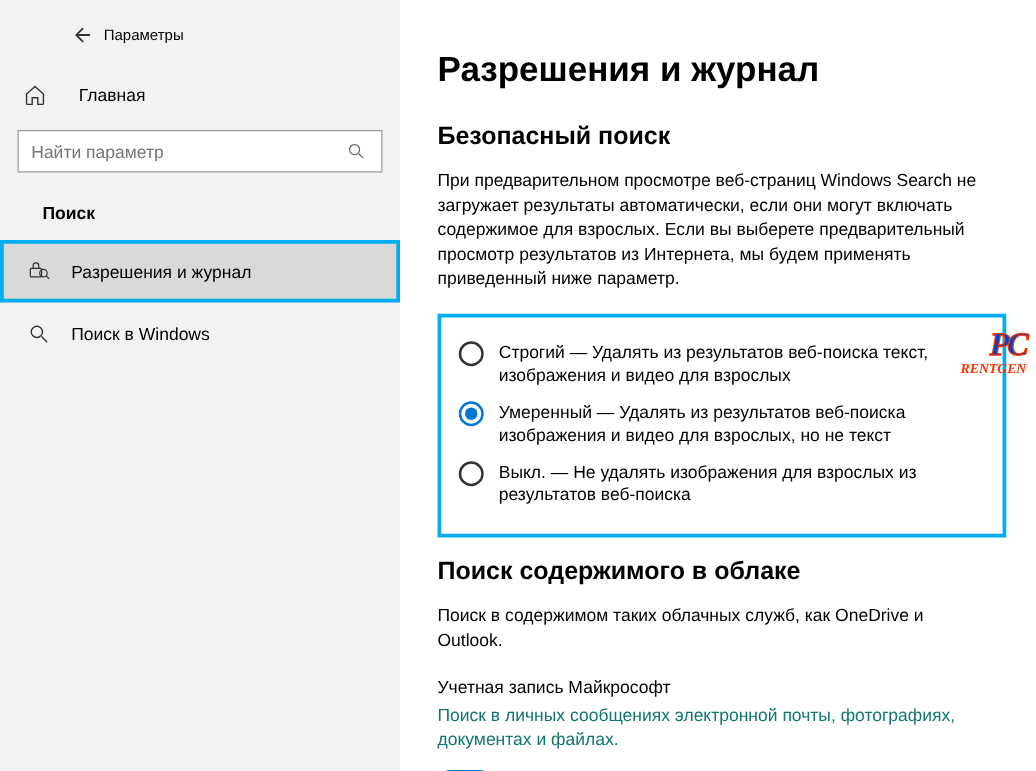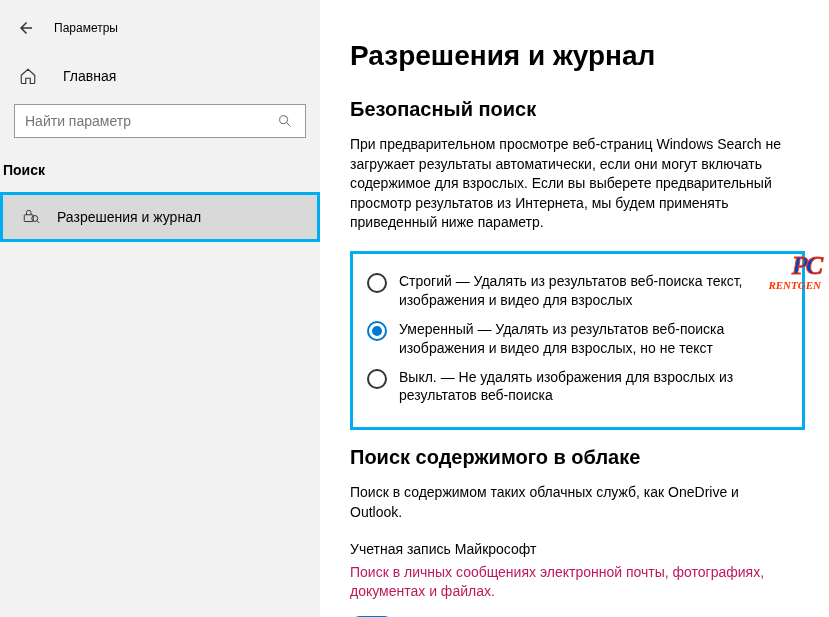--- a/index.html
+++ b/index.html
@@ -16,21 +16,22 @@
 .sidebar {
   width: 320px;
   background: #f2f2f2;
   height: 100%;
   padding-top: 10px;
 }
 .header-row {
   display: flex;
   align-items: center;
   padding: 8px 16px 18px 16px;
-  gap: 18px;
+  gap: 7px;
+  margin-left: 40px;
 }
 .back-arrow {
   width: 20px; height: 20px;
   display: flex; align-items: center; justify-content: center;
   cursor: pointer;
 }
 .app-title {
   font-size: 12px;
 }
 .home-row {
@@ -50,21 +51,21 @@
   padding: 12px 10px;
 }
 .search-box input {
   border: none;
   outline: none;
   flex: 1;
   font-size: 14px;
   background: transparent;
 }
 .section-label {
-  padding: 10px 18px 14px 3px;
+  padding: 10px 18px 14px 34px;
   font-weight: 600;
   font-size: 14px;
 }
 .nav-item {
   display: flex;
   align-items: center;
   gap: 16px;
   padding: 12px 18px;
   cursor: pointer;
   border: 3px solid transparent;
@@ -136,21 +137,21 @@
 .sub-title2 {
   font-size: 20px;
   font-weight: 600;
   margin: 10px 0 14px 0;
 }
 .small-heading {
   font-size: 14px;
   margin: 16px 0 6px 0;
 }
 .muted {
-  color: #be185d;
+  color: #0f766e;
   font-size: 14px;
   line-height: 1.4;
   max-width: 440px;
 }
 .toggle-row {
   display: flex;
   align-items: center;
   gap: 12px;
   margin-top: 14px;
 }
@@ -164,21 +165,21 @@
 .toggle::after {
   content: "";
   position: absolute;
   right: 3px; top: 3px;
   width: 14px; height: 14px;
   background: #fff;
   border-radius: 50%;
 }
 .watermark {
   position: absolute;
-  top: 256px;
+  top: 266px;
   right: 8px;
   font-family: "Comic Sans MS", cursive;
   font-weight: 900;
   font-size: 26px;
   line-height: 0.8;
   text-align: right;
   pointer-events: none;
 }
 .watermark .wm1 {
   color: #0044cc;
@@ -234,20 +235,29 @@
       <svg width="18" height="18" viewBox="0 0 24 24">
           <rect x="3" y="9" width="12" height="9" rx="1" fill="none" stroke="#333" stroke-width="1.3"></rect>
           <path d="M6 9V6a3 3 0 0 1 6 0v3" fill="none" stroke="#333" stroke-width="1.3"></path>
           <circle cx="17" cy="14" r="4" fill="none" stroke="#333" stroke-width="1.3"></circle>
           <line x1="20" y1="17" x2="23" y2="20" stroke="#333" stroke-width="1.3"></line>
         </svg>
     </span>
     <span>Разрешения и журнал</span>
   </div>
 
+  <div class="nav-item">
+    <span class="icon-wrap">
+      <svg width="18" height="18" viewBox="0 0 24 24">
+          <circle cx="10" cy="10" r="6" fill="none" stroke="#333" stroke-width="1.5"></circle>
+          <line x1="15" y1="15" x2="21" y2="21" stroke="#333" stroke-width="1.5"></line>
+        </svg>
+    </span>
+    <span>Поиск в Windows</span>
+  </div>
 
 </div>
 
 <div class="main">
   <h1 class="page-title">Разрешения и журнал</h1>
 
   <h2 class="sub-title">Безопасный поиск</h2>
   <p class="desc">При предварительном просмотре веб-страниц Windows Search не загружает результаты автоматически, если они могут включать содержимое для взрослых. Если вы выберете предварительный просмотр результатов из Интернета, мы будем применять приведенный ниже параметр.</p>
 
   <div class="highlight-box">

